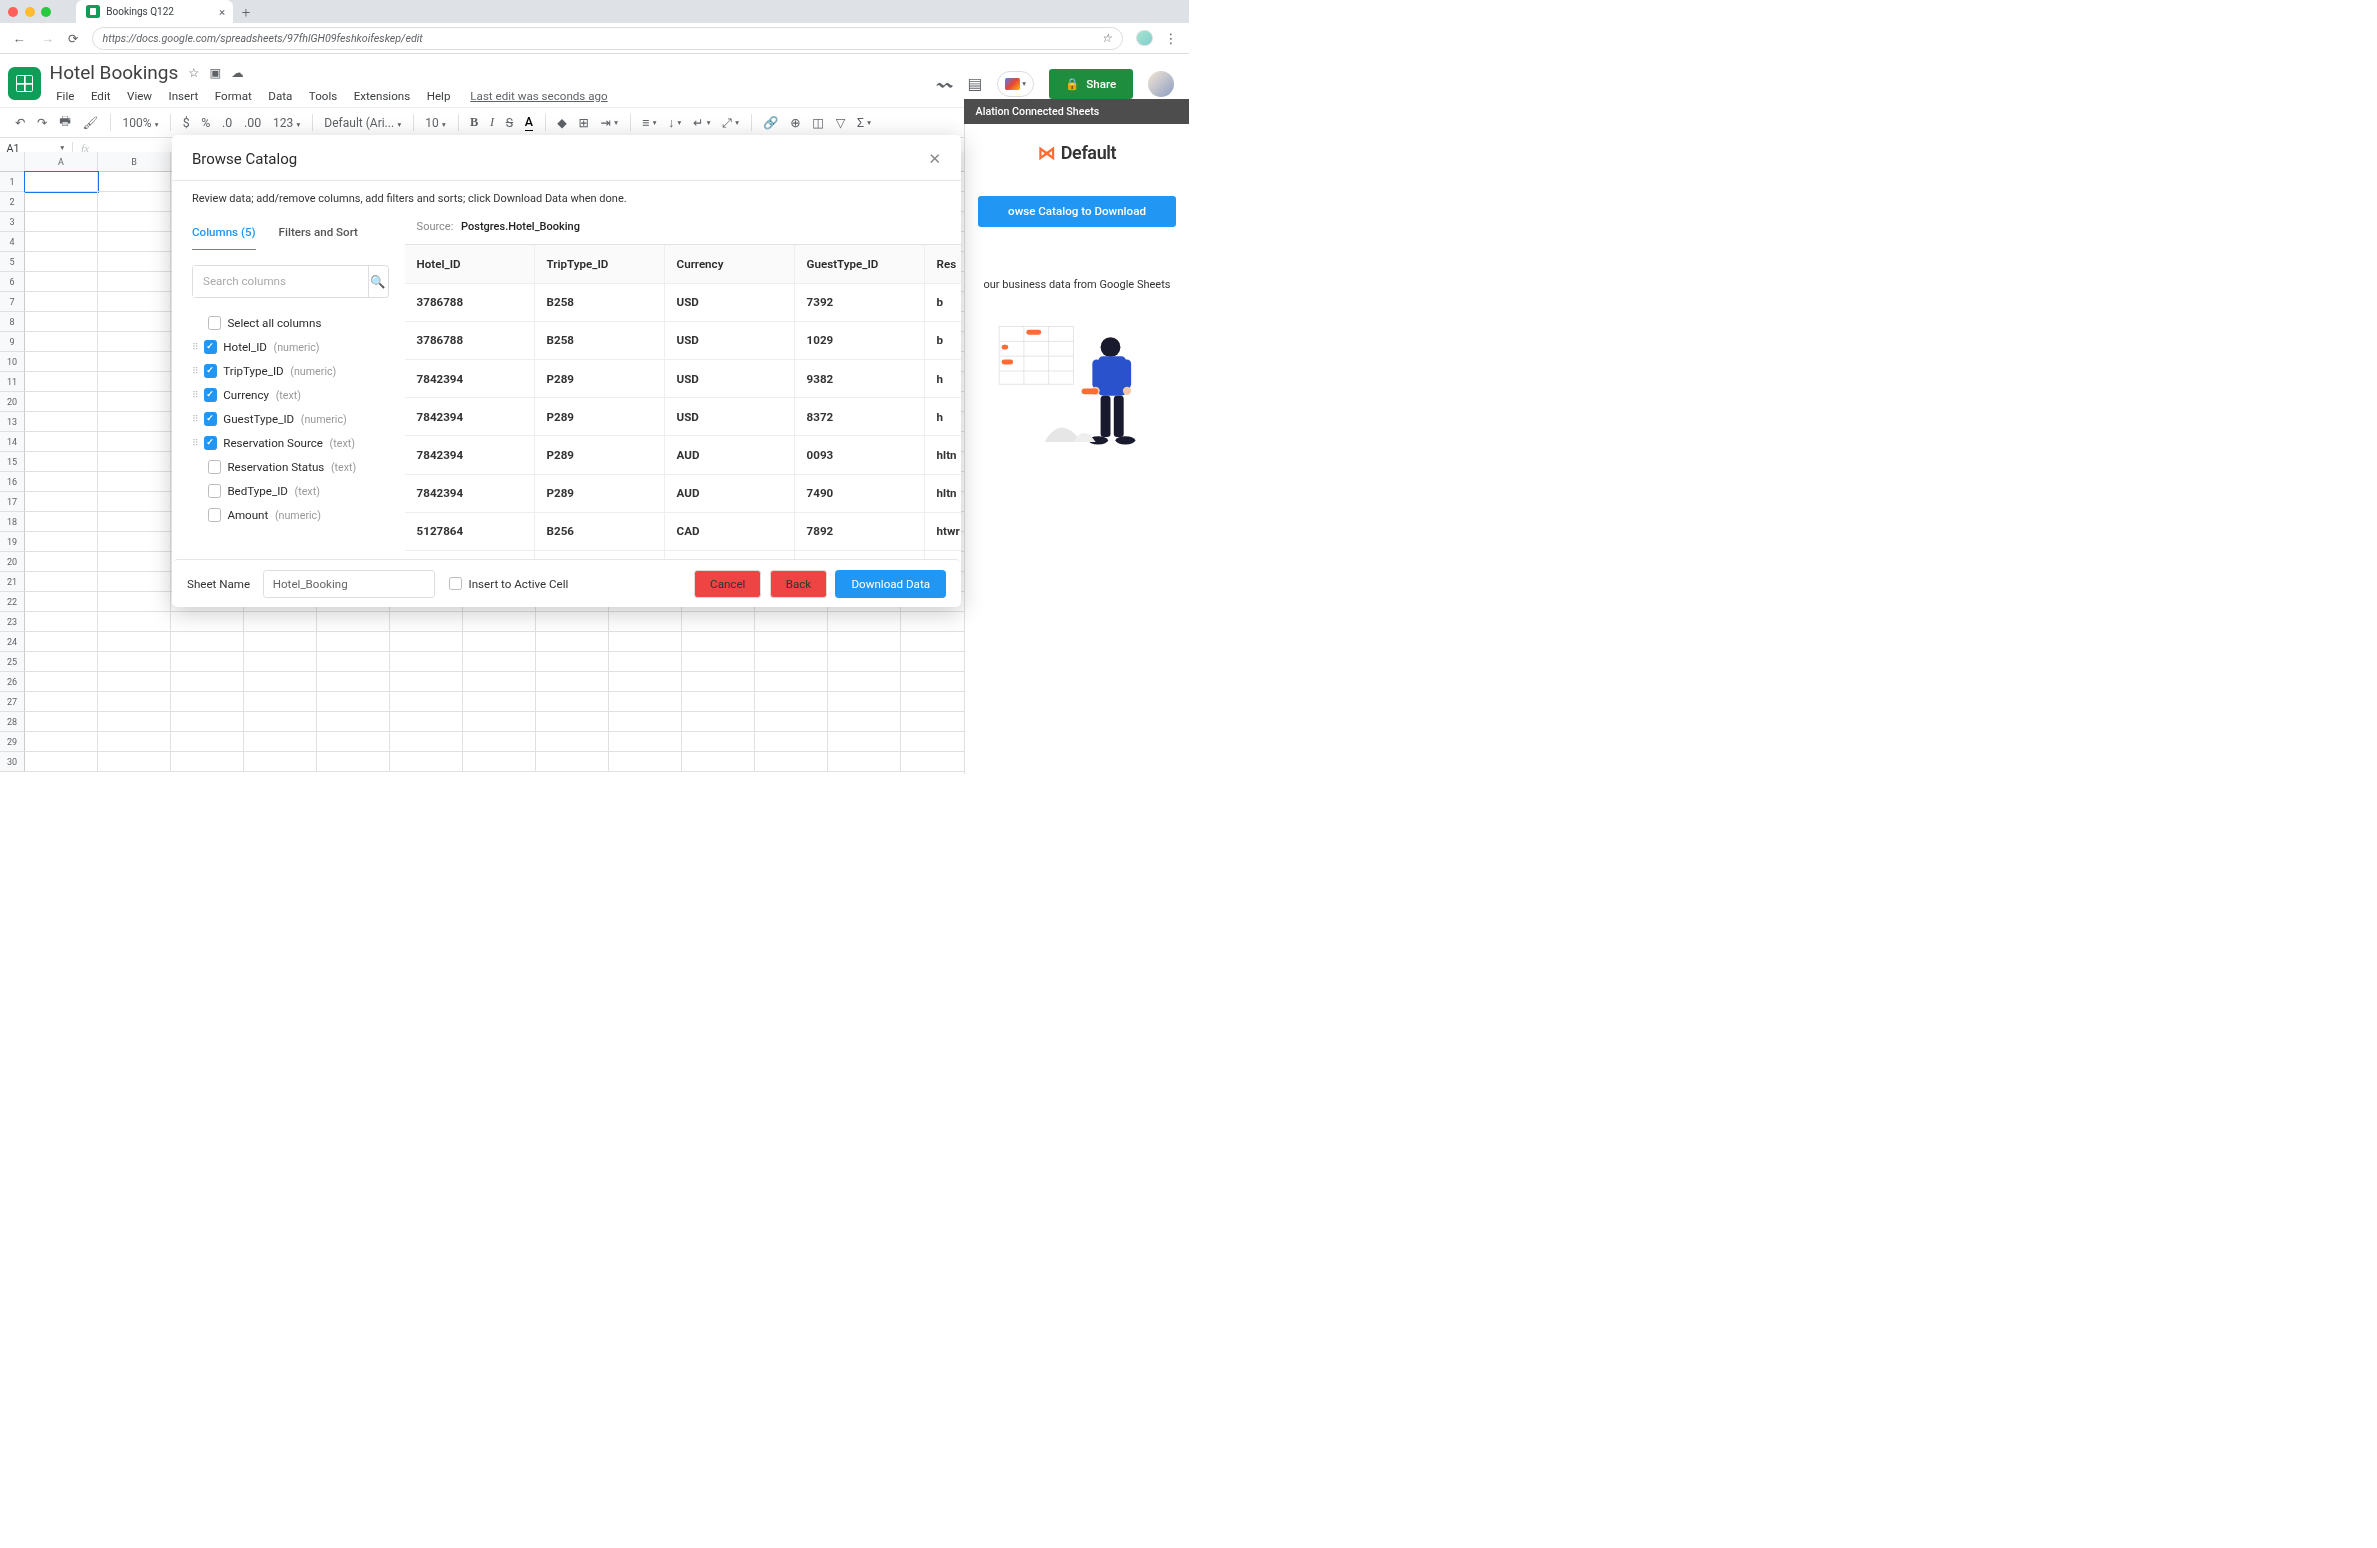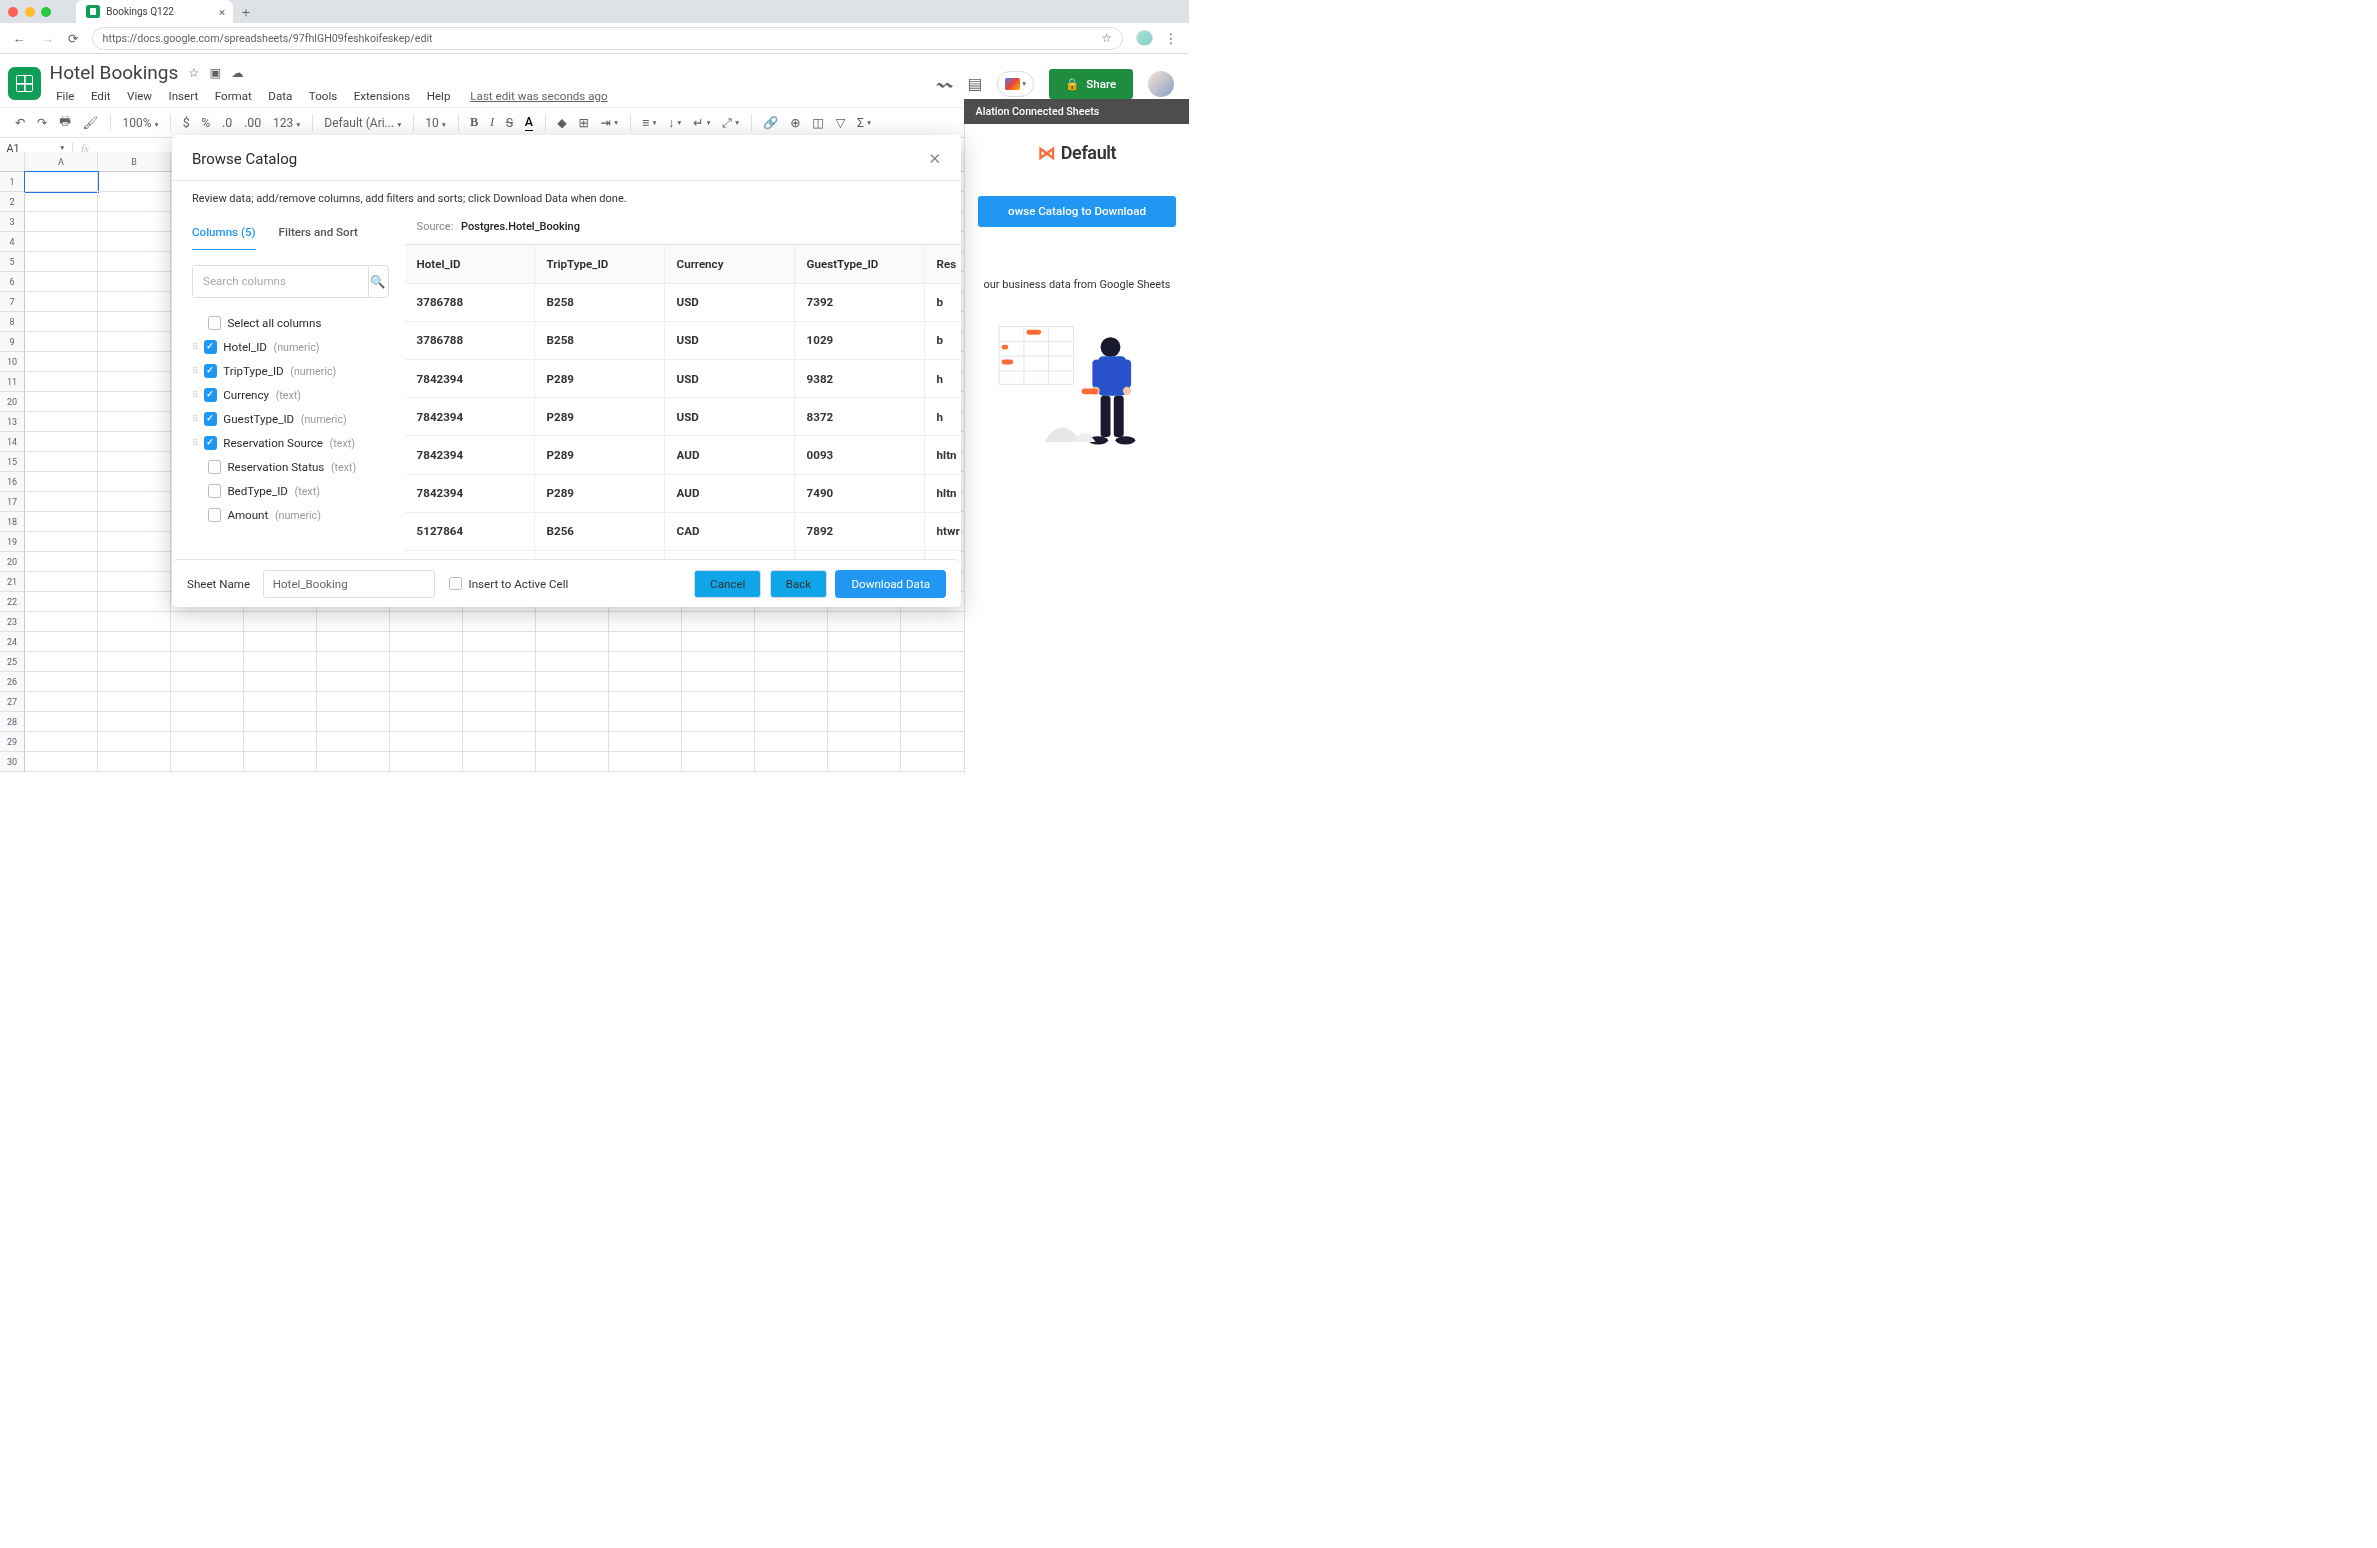--- a/index.html
+++ b/index.html
@@ -13,21 +13,21 @@
 .browser-tab { background: #fff; height: 23px; margin-left: 25px; padding: 0 33px 0 10px; display: flex; align-items: center; border-radius: 6.6px 6.6px 0 0; font-size: 10px; color: #3c4043; position: relative; min-width: 157px; }
 .browser-tab .favicon { width: 13.2px; height: 13.2px; background: #0f9d58; border-radius: 2.5px; margin-right: 6.6px; display: flex; align-items: center; justify-content: center; }
 .browser-tab .favicon::before { content: ""; width: 6.6px; height: 6.6px; background: #fff; border-radius: 0.8px; }
 .browser-tab .close-x { position: absolute; right: 8.3px; color: #5f6368; font-size: 11.6px; }
 .new-tab { margin-left: 8.3px; color: #5f6368; font-size: 15px; font-weight: 300; }
 
 .addr-bar { background: #fff; height: 31px; display: flex; align-items: center; padding: 0 11.6px; gap: 13.2px; border-bottom: 0.8px solid #dadce0; }
 .nav-arrow { color: #5f6368; font-size: 13.2px; width: 15px; text-align: center; }
 .nav-arrow.disabled { color: #bdc1c6; }
 .reload { color: #5f6368; font-size: 12.4px; }
-.url-field { flex: 1; height: 23px; border: 0.8px solid #dadce0; border-radius: 11.6px; padding: 0 10px; font-size: 10.7px; color: #5f6368; display: flex; align-items: center; justify-content: space-between; }
+.url-field { flex: 1; height: 23px; border: 0.8px solid #dadce0; border-radius: 11.6px; padding: 0 10px; font-size: 10.7px; color: #5f6368; display: flex; align-items: center; justify-content: space-between; font-style: italic; }
 .url-field .star { color: #5f6368; font-size: 11.6px; }
 .chrome-menu { display: flex; align-items: center; gap: 11.6px; }
 .profile-dot { width: 16.5px; height: 16.5px; border-radius: 50%; background: linear-gradient(135deg,#a8e6cf,#7fcdcd); border: 0.8px solid #dadce0; }
 .kebab { color: #5f6368; font-size: 13.2px; }
 
 
 .sheets-header { height: 53px; display: flex; align-items: center; padding: 6.6px 15px 0 8.3px; }
 .sheets-logo { width: 33px; height: 33px; background: #0f9d58; border-radius: 6.6px; display: flex; align-items: center; justify-content: center; margin-right: 8.3px; }
 .sheets-logo::before { content: ""; width: 15px; height: 15px; border: 1.7px solid #fff; border-radius: 1.7px; background: linear-gradient(#fff 0 0) center/100% 1.7px no-repeat, linear-gradient(#fff 0 0) center/1.7px 100% no-repeat; }
 .doc-title-area { flex: 1; }
@@ -112,21 +112,21 @@
 .data-table { flex: 1; overflow: auto; }
 .dt-row { display: flex; border-top: 0.8px solid #eee; font-weight: bold; }
 .dt-row.header { background: #fafafa; font-weight: 600; border-top: 0.8px solid #e3e3e3; }
 .dt-cell { width: 130px; padding: 11.6px 11.6px; font-size: 11.6px; color: #333; white-space: nowrap; overflow: hidden; border-right: 0.8px solid #eee; flex-shrink: 0; }
 .dt-row.header .dt-cell { color: #2b2b2b; }
 .dialog-footer { height: 48px; border-top: 0.8px solid #e6e6e6; display: flex; align-items: center; padding: 0 15px; gap: 8.3px; border-radius: 6px; }
 .ft-label { font-size: 11.6px; color: #333; margin-right: 5px; }
 .ft-input { height: 28px; border: 0.8px solid #ddd; border-radius: 3.3px; padding: 0 8.3px; font-size: 11.6px; color: #666; width: 172px; }
 .ft-chk-wrap { display: flex; align-items: center; gap: 6.6px; font-size: 11.6px; color: #333; margin-left: 5px; }
 .dialog-footer .spacer { flex: 1; }
-.ft-btn { height: 28px; padding: 0 15px; border: 0.8px solid #ddd; border-radius: 3.3px; font-size: 11.6px; color: #333; background: #0ea5e9; display: flex; align-items: center; }
+.ft-btn { height: 28px; padding: 0 15px; border: 0.8px solid #ddd; border-radius: 3.3px; font-size: 11.6px; color: #333; background: #ef4444; display: flex; align-items: center; }
 .ft-btn.primary { background: #2196f3; color: #fff; border-color: #2196f3; }
 
 
 .illus-svg { width: 100%; height: 100%; }
 </style>
 </head>
 <body>
 
 <div class="browser-chrome">
   <div class="traffic-lights">

